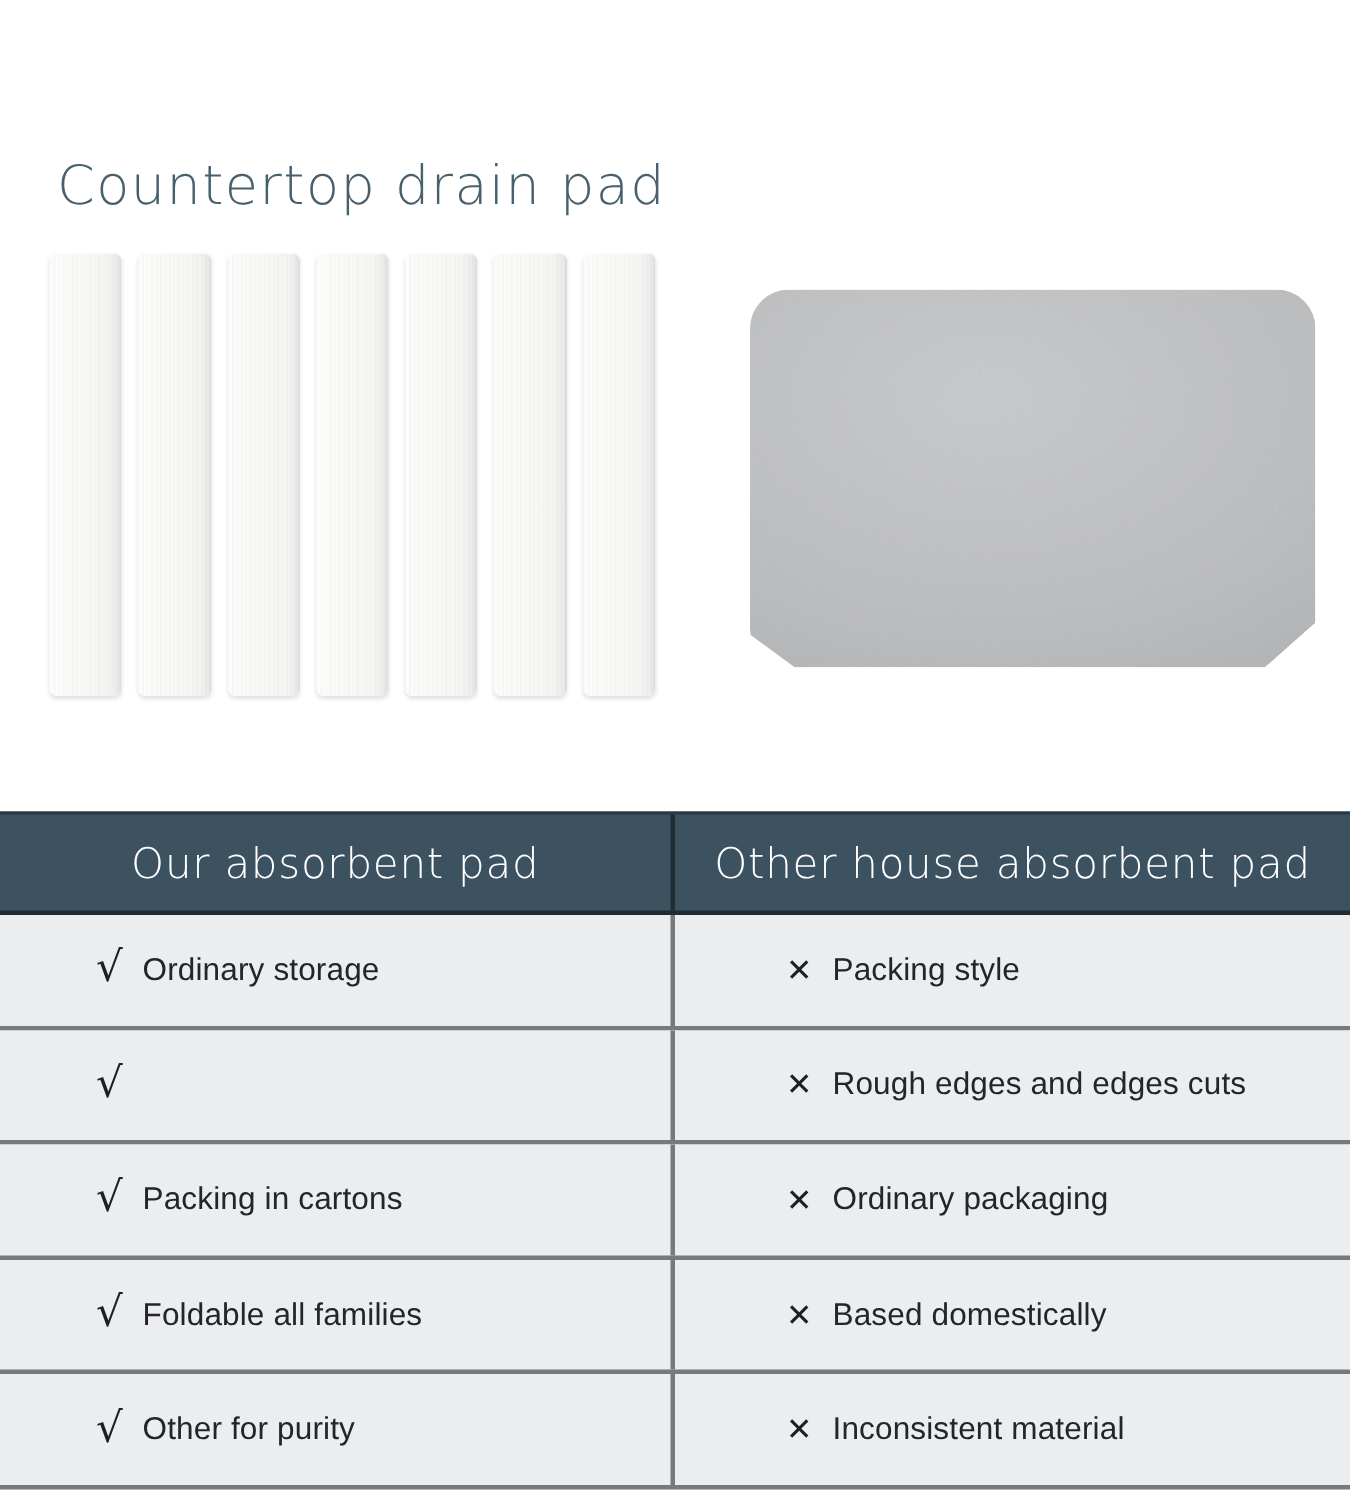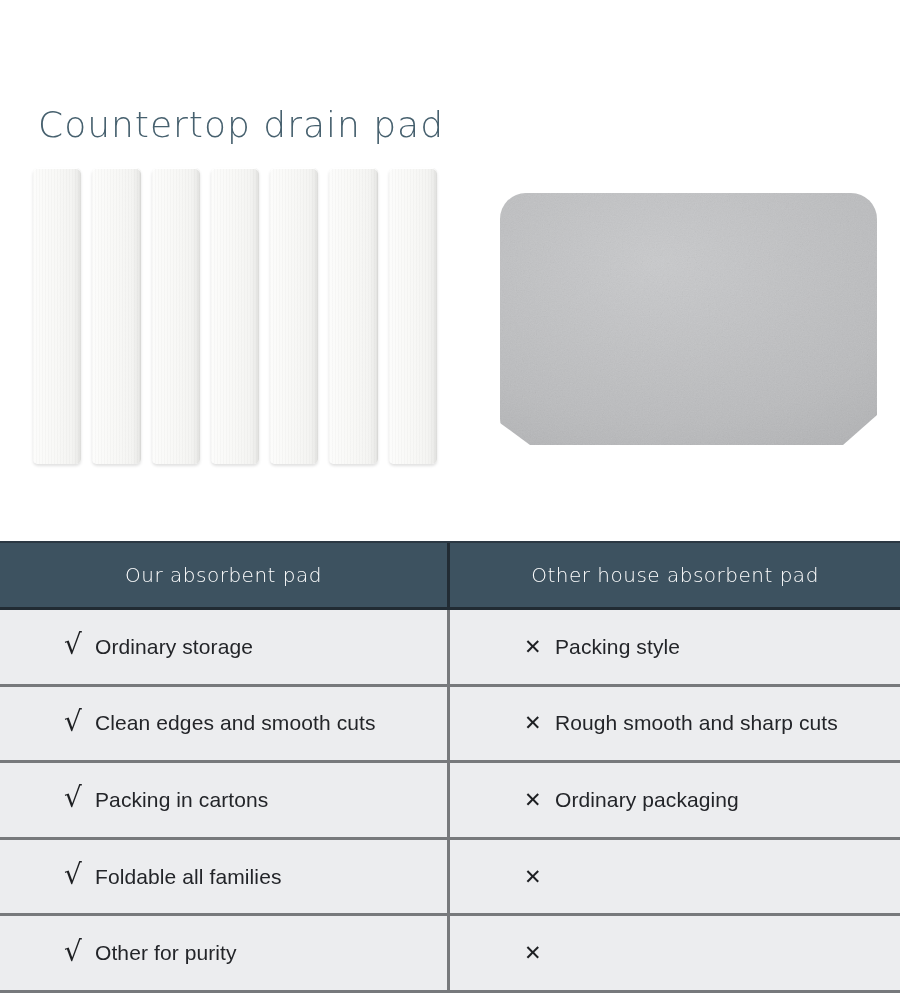--- a/index.html
+++ b/index.html
@@ -41,21 +41,21 @@
   
   .compare{position:absolute;left:0;top:541px;width:900px;}
   .thead{
     display:grid;grid-template-columns:1fr 1fr;height:69px;
     background:var(--header-bg);
     border-top:2px solid #2b3843;border-bottom:3px solid var(--header-divider);
   }
   .th{
     display:flex;align-items:center;justify-content:center;
     color:var(--header-text);font-family:"DejaVu Sans",sans-serif;font-weight:300;
-    font-size:20px;letter-spacing:0.5px;
+    font-size:28px;letter-spacing:0.5px;
   }
   .th.left{border-right:3px solid var(--header-divider);}
   .trow{
     display:grid;grid-template-columns:1fr 1fr;height:76.6px;
     background:var(--row-bg);border-bottom:3px solid var(--divider);
   }
   .td{
     display:flex;align-items:center;padding-left:64px;
     color:var(--row-text);font-size:21px;letter-spacing:0.1px;
   }
@@ -104,25 +104,24 @@
     </div>
     <div class="td right">
       <span class="mark cross">✕</span>
       <span>Packing style</span>
     </div>
   </div>
 
   <div class="trow">
     <div class="td left">
       <span class="mark check">√</span>
-      <span>Clean edges and smooth cuts</span>
     </div>
     <div class="td right">
       <span class="mark cross">✕</span>
-      <span>Rough smooth and sharp cuts</span>
+      <span>Rough edges and edges cuts</span>
     </div>
   </div>
 
   <div class="trow">
     <div class="td left">
       <span class="mark check">√</span>
       <span>Packing in cartons</span>
     </div>
     <div class="td right">
       <span class="mark cross">✕</span>
@@ -130,25 +129,27 @@
     </div>
   </div>
 
   <div class="trow">
     <div class="td left">
       <span class="mark check">√</span>
       <span>Foldable all families</span>
     </div>
     <div class="td right">
       <span class="mark cross">✕</span>
+      <span>Based domestically</span>
     </div>
   </div>
 
   <div class="trow">
     <div class="td left">
       <span class="mark check">√</span>
       <span>Other for purity</span>
     </div>
     <div class="td right">
       <span class="mark cross">✕</span>
+      <span>Inconsistent material</span>
     </div>
   </div>
 </div>
 
 </body></html>

